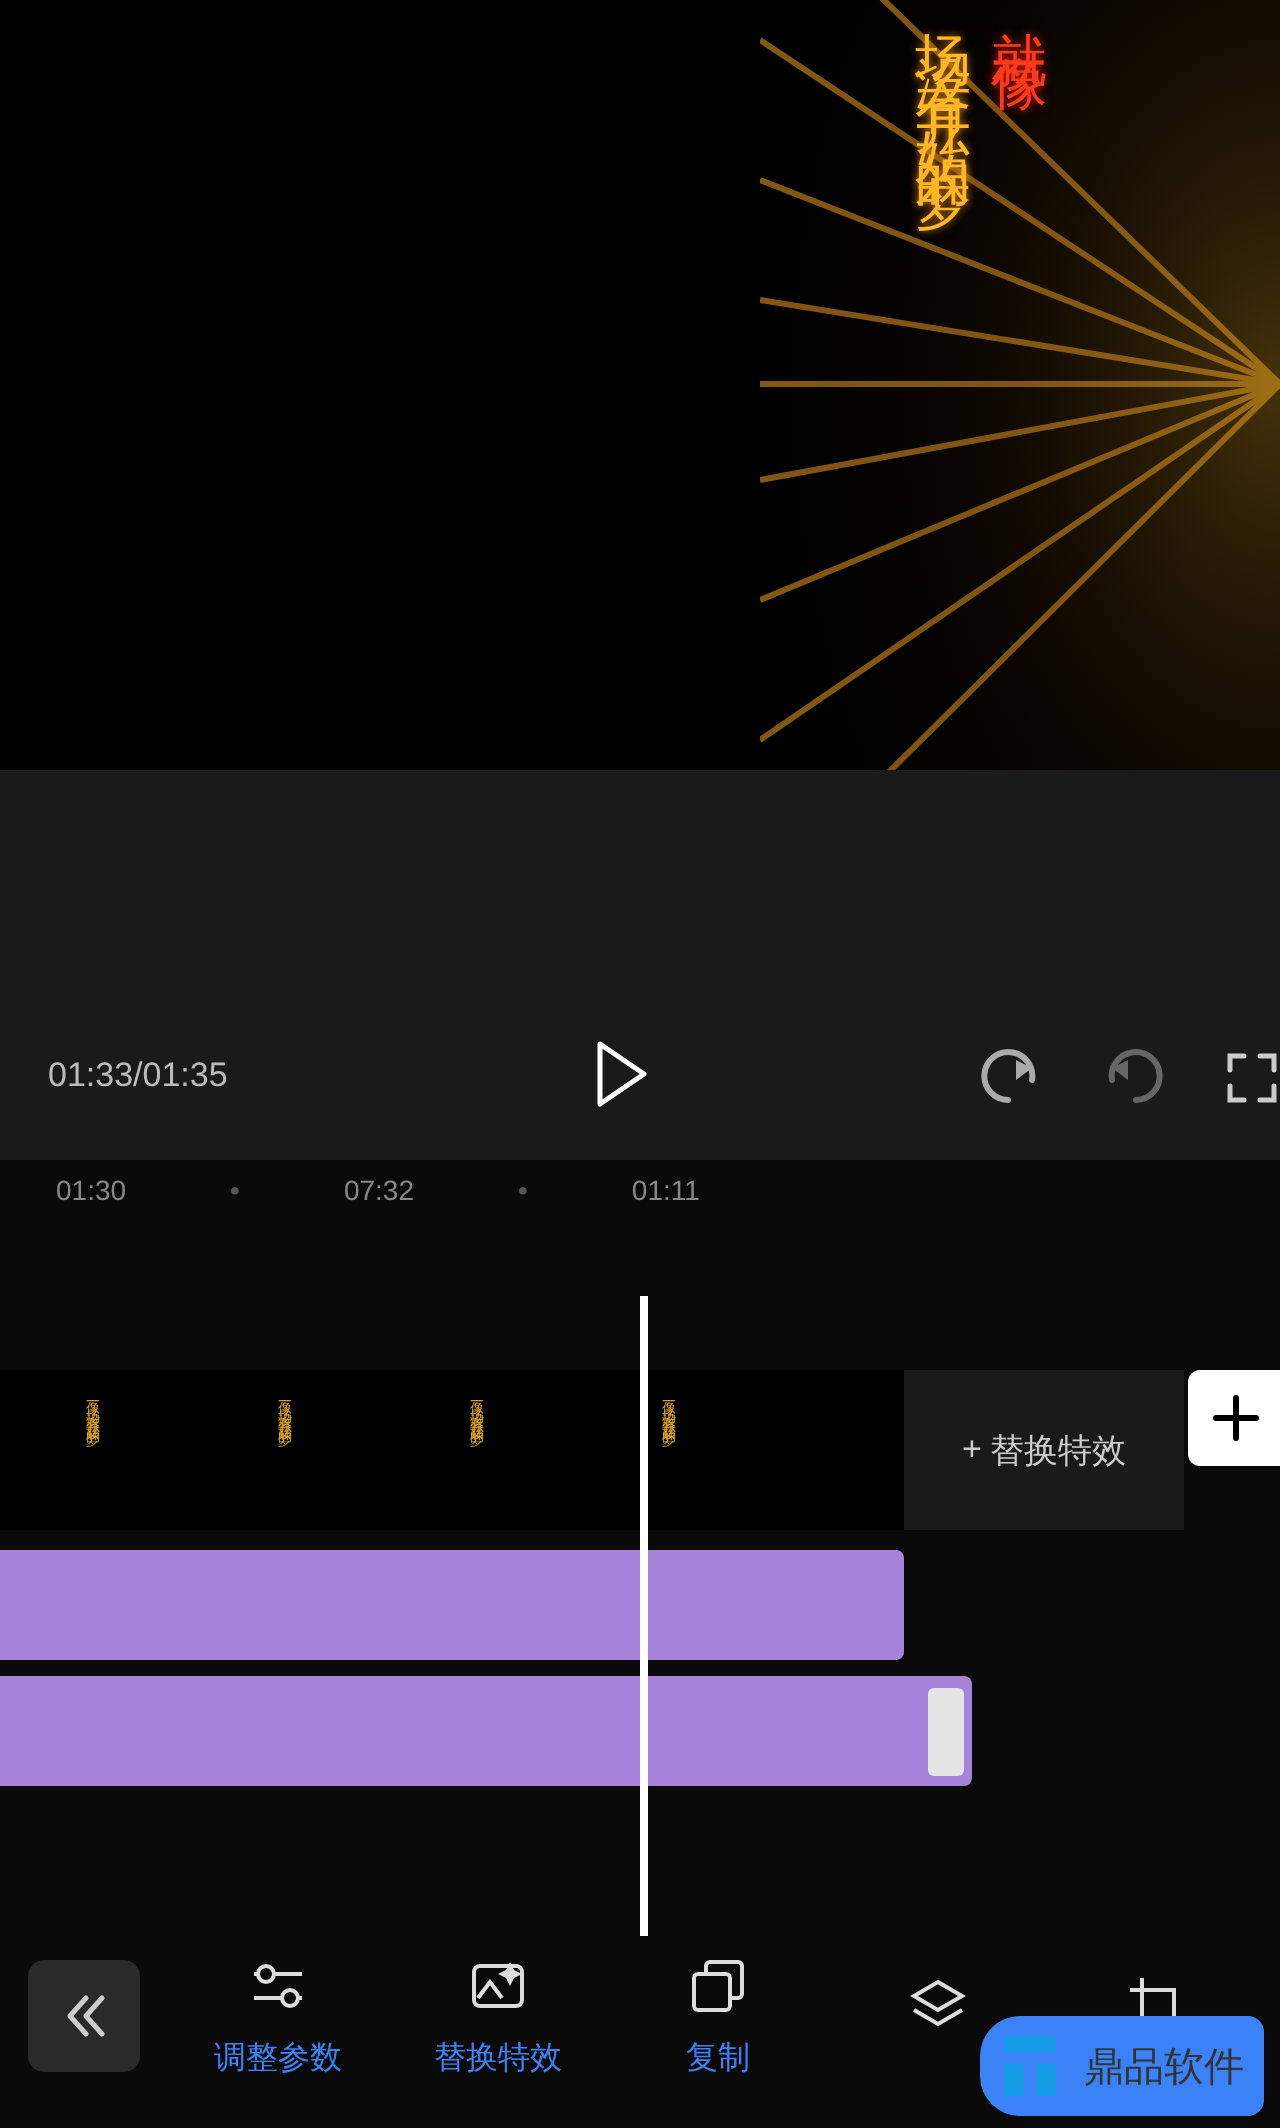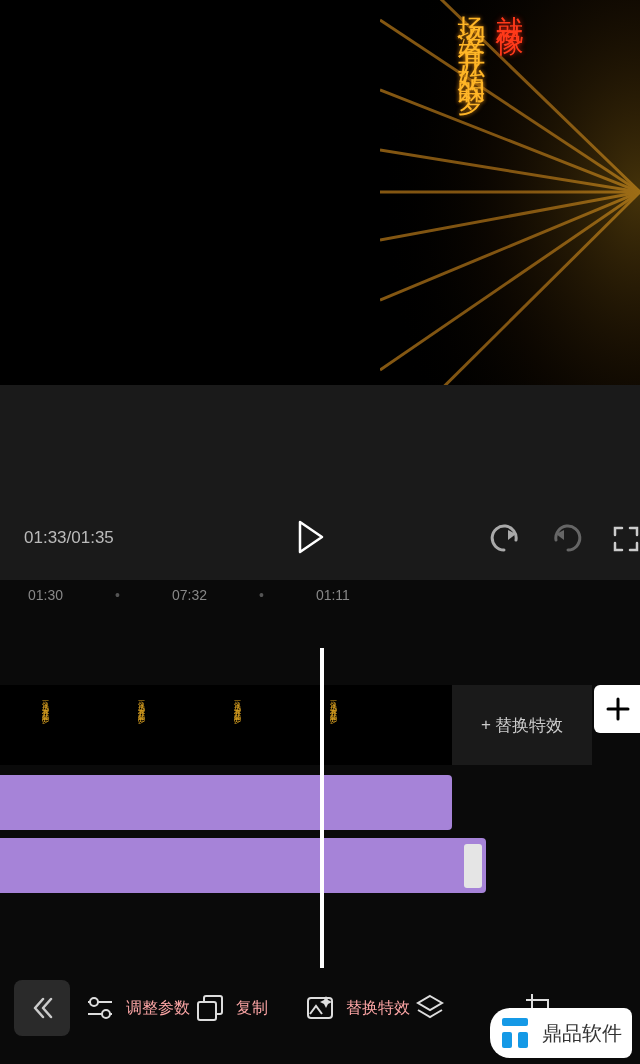--- a/index.html
+++ b/index.html
@@ -23,22 +23,22 @@
 .thumbs { position: absolute; left: 0; top: 75px; height: 80px; width: 452px; background: #0d0d0d; display: flex; }
 .thumb { width: 96px; height: 80px; background: #000; position: relative; }
 .thumb .mini { position: absolute; left: 42px; top: 10px; writing-mode: vertical-rl; font-size: 7px; color: #d9a020; letter-spacing: 2px; line-height: 1; }
 .addend { position: absolute; left: 452px; top: 75px; height: 80px; width: 140px; background: #1a1a1a; display: flex; align-items: center; justify-content: center; color: #ccc; font-size: 17px; gap: 4px; }
 .addbtn { position: absolute; left: 594px; top: 75px; height: 48px; width: 48px; background: #fff; border-radius: 6px 0 0 6px; display: flex; align-items: center; justify-content: center; }
 .track1 { position: absolute; left: 0; top: 165px; height: 55px; width: 452px; background: #a683d8; border-radius: 0 4px 4px 0; }
 .track2 { position: absolute; left: 0; top: 228px; height: 55px; width: 486px; background: #a683d8; border-radius: 0 4px 4px 0; display: flex; align-items: center; justify-content: flex-end; padding-right: 4px; }
 .track2 .handle { width: 18px; height: 44px; background: #e5e5e5; border-radius: 3px; }
 .bottom { position: absolute; bottom: 0; left: 0; width: 640px; height: 112px; background: #0a0a0a; display: flex; align-items: center; }
 .collapse { width: 56px; height: 56px; background: #2a2a2a; border-radius: 8px; margin: 0 14px; display: flex; align-items: center; justify-content: center; }
-.tool { flex: 0 0 110px; display: flex; align-items: center; gap: 10px; color: #fca5a5; font-size: 16px; }
-.watermark { position: absolute; right: 8px; bottom: 6px; display: flex; align-items: center; background: #ffffff; border-radius: 20px 8px 8px 20px; padding: 4px 10px 4px 4px; gap: 6px; z-index: 40; }
+.tool { flex: 0 0 110px; display: flex; flex-direction: column; align-items: center; gap: 10px; color: #3b82f6; font-size: 16px; }
+.watermark { position: absolute; right: 8px; bottom: 6px; display: flex; align-items: center; background: #3b82f6; border-radius: 20px 8px 8px 20px; padding: 4px 10px 4px 4px; gap: 6px; z-index: 40; }
 .wm-icon { width: 42px; height: 42px; }
 .wm-text { color: #333; font-size: 20px; font-weight: 500; }
 svg { display: block; }
 </style>
 </head>
 <body>
 
 <div class="preview">
   <svg class="rays" viewBox="0 0 260 385">
     <defs>
@@ -144,32 +144,32 @@
   <div class="tool">
     <svg width="32" height="32" viewBox="0 0 32 32">
         <path d="M4 10 L28 10 M4 22 L28 22" stroke="#ddd" stroke-width="2"></path>
         <circle cx="10" cy="10" r="4" fill="#0a0a0a" stroke="#ddd" stroke-width="2"></circle>
         <circle cx="22" cy="22" r="4" fill="#0a0a0a" stroke="#ddd" stroke-width="2"></circle>
       </svg>
     <span>调整参数</span>
   </div>
   <div class="tool">
     <svg width="32" height="32" viewBox="0 0 32 32">
-        <rect x="10" y="4" width="18" height="18" rx="2" fill="none" stroke="#ddd" stroke-width="2"></rect>
-        <rect x="4" y="10" width="18" height="18" rx="2" fill="#0a0a0a" stroke="#ddd" stroke-width="2"></rect>
-      </svg>
-    <span>复制</span>
-  </div>
-  <div class="tool">
-    <svg width="32" height="32" viewBox="0 0 32 32">
         <rect x="4" y="6" width="24" height="20" rx="3" fill="none" stroke="#ddd" stroke-width="2"></rect>
         <path d="M22 4 L24 8 L28 10 L24 12 L22 16 L20 12 L16 10 L20 8 Z" fill="#ddd"></path>
         <path d="M6 22 L12 14 L18 22" fill="none" stroke="#ddd" stroke-width="2"></path>
       </svg>
     <span>替换特效</span>
+  </div>
+  <div class="tool">
+    <svg width="32" height="32" viewBox="0 0 32 32">
+        <rect x="10" y="4" width="18" height="18" rx="2" fill="none" stroke="#ddd" stroke-width="2"></rect>
+        <rect x="4" y="10" width="18" height="18" rx="2" fill="#0a0a0a" stroke="#ddd" stroke-width="2"></rect>
+      </svg>
+    <span>复制</span>
   </div>
   <div class="tool">
     <svg width="32" height="32" viewBox="0 0 32 32">
         <path d="M16 4 L28 11 L16 18 L4 11 Z" fill="none" stroke="#ddd" stroke-width="2"></path>
         <path d="M4 18 L16 25 L28 18" fill="none" stroke="#ddd" stroke-width="2"></path>
       </svg>
     <span></span>
   </div>
   <div class="tool">
     <svg width="32" height="32" viewBox="0 0 32 32">

